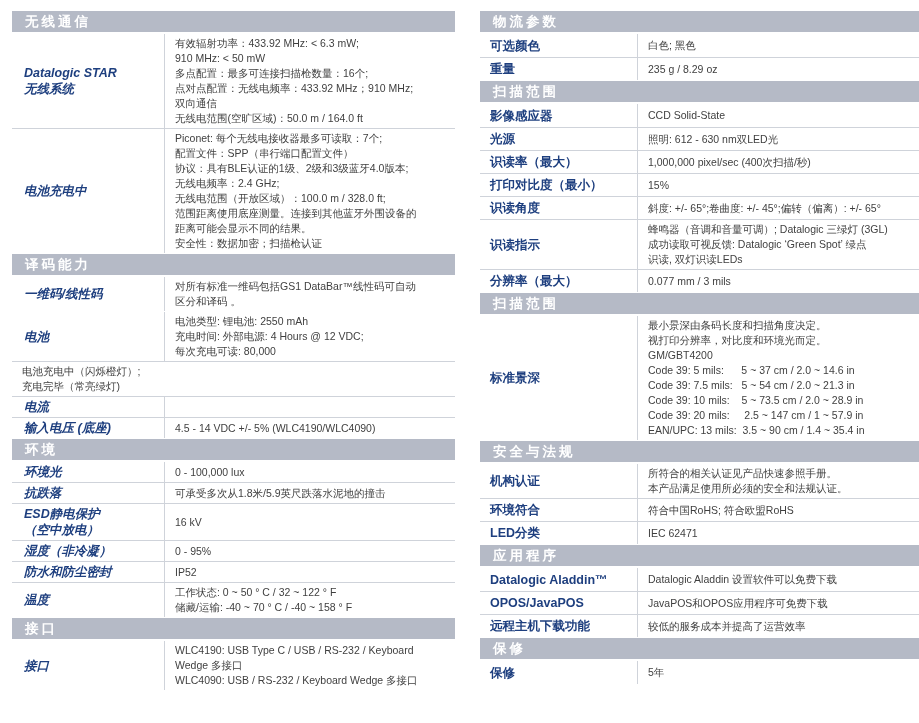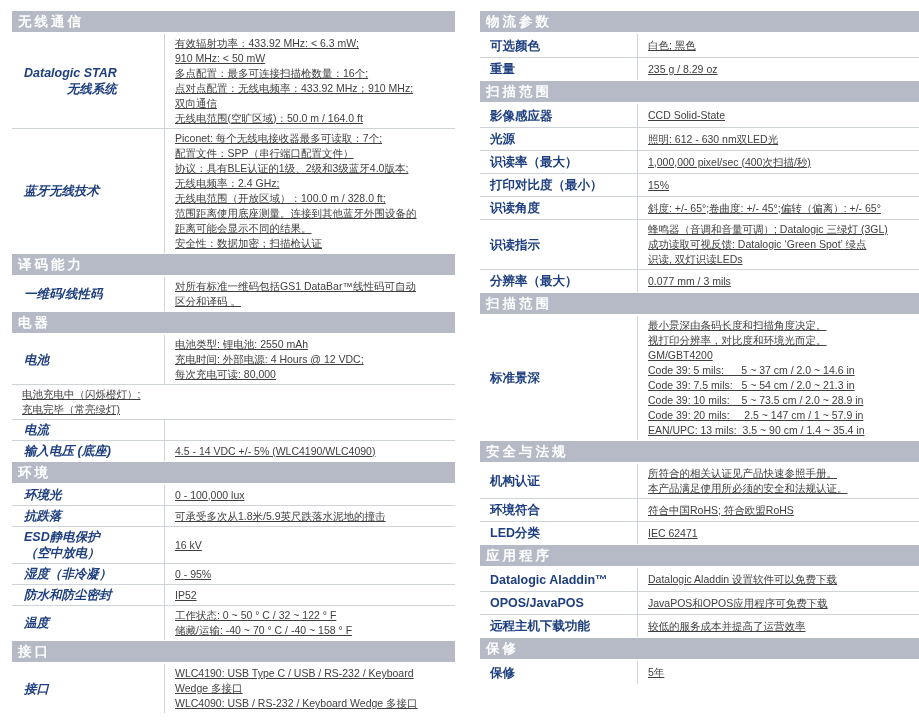--- a/index.html
+++ b/index.html
@@ -22,45 +22,43 @@
   .col-left{left:12px;width:443px;}
   .col-right{left:480px;width:447px;}
   .section + .section{margin-top:1px;}
   .section-header{
     background:var(--header-bg);
     color:var(--header-text);
     font-size:13.5px;
     font-weight:bold;
     letter-spacing:3px;
     line-height:15px;
-    padding:3px 0 3px 6px;
+    padding:3px 0 3px 13px;
     margin-bottom:2px;
   }
   .row{display:flex;align-items:stretch;}
   .row + .row{border-top:1px solid var(--divider);}
   .cell{white-space:pre-wrap;display:flex;align-items:center;}
   .cell-label{
     color:var(--label-color);
     font-weight:bold;
     font-size:12.5px;
     line-height:16px;
     border-right:1px solid var(--divider);
     padding:2px 10px 2px 12px;
     flex:0 0 auto;
-    text-align:right;
   }
   .col-left .cell-label{width:153px;font-style:italic;}
   .col-right .cell-label{width:158px;padding-left:10px;}
   .cell-value{
     color:var(--value-color);
     font-size:10.5px;
     line-height:15px;
     padding:2px 4px 2px 10px;
     flex:1 1 auto;
-    text-decoration:underline;
   }
   .col-left .row{min-height:19px;}
   .col-right .row{min-height:23px;}
 </style>
 </head>
 <body>
 
 <div class="col col-left">
     <section class="section">
       <div class="section-header">无线通信</div>
@@ -69,21 +67,21 @@
           <div class="cell cell-label">Datalogic STAR
 无线系统</div>
           <div class="cell cell-value">有效辐射功率：433.92 MHz: &lt; 6.3 mW;
 910 MHz: &lt; 50 mW
 多点配置：最多可连接扫描枪数量：16个;
 点对点配置：无线电频率：433.92 MHz；910 MHz;
 双向通信
 无线电范围(空旷区域)：50.0 m / 164.0 ft</div>
         </div>
         <div class="row">
-          <div class="cell cell-label">蓝牙无线技术</div>
+          <div class="cell cell-label">电池充电中</div>
           <div class="cell cell-value">Piconet: 每个无线电接收器最多可读取：7个;
 配置文件：SPP（串行端口配置文件）
 协议：具有BLE认证的1级、2级和3级蓝牙4.0版本;
 无线电频率：2.4 GHz;
 无线电范围（开放区域）：100.0 m / 328.0 ft;
 范围距离使用底座测量。连接到其他蓝牙外围设备的
 距离可能会显示不同的结果。
 安全性：数据加密；扫描枪认证</div>
         </div>
       </div>
@@ -92,21 +90,20 @@
       <div class="section-header">译码能力</div>
       <div class="rows">
         <div class="row">
           <div class="cell cell-label">一维码/线性码</div>
           <div class="cell cell-value">对所有标准一维码包括GS1 DataBar™线性码可自动
 区分和译码 。</div>
         </div>
       </div>
     </section>
     <section class="section">
-      <div class="section-header">电器</div>
       <div class="rows">
         <div class="row">
           <div class="cell cell-label">电池</div>
           <div class="cell cell-value">电池类型: 锂电池: 2550 mAh
 充电时间: 外部电源: 4 Hours @ 12 VDC;
 每次充电可读: 80,000</div>
         </div>
         <div class="row">
           <div class="cell cell-value">电池充电中（闪烁橙灯）;
 充电完毕（常亮绿灯)</div>

